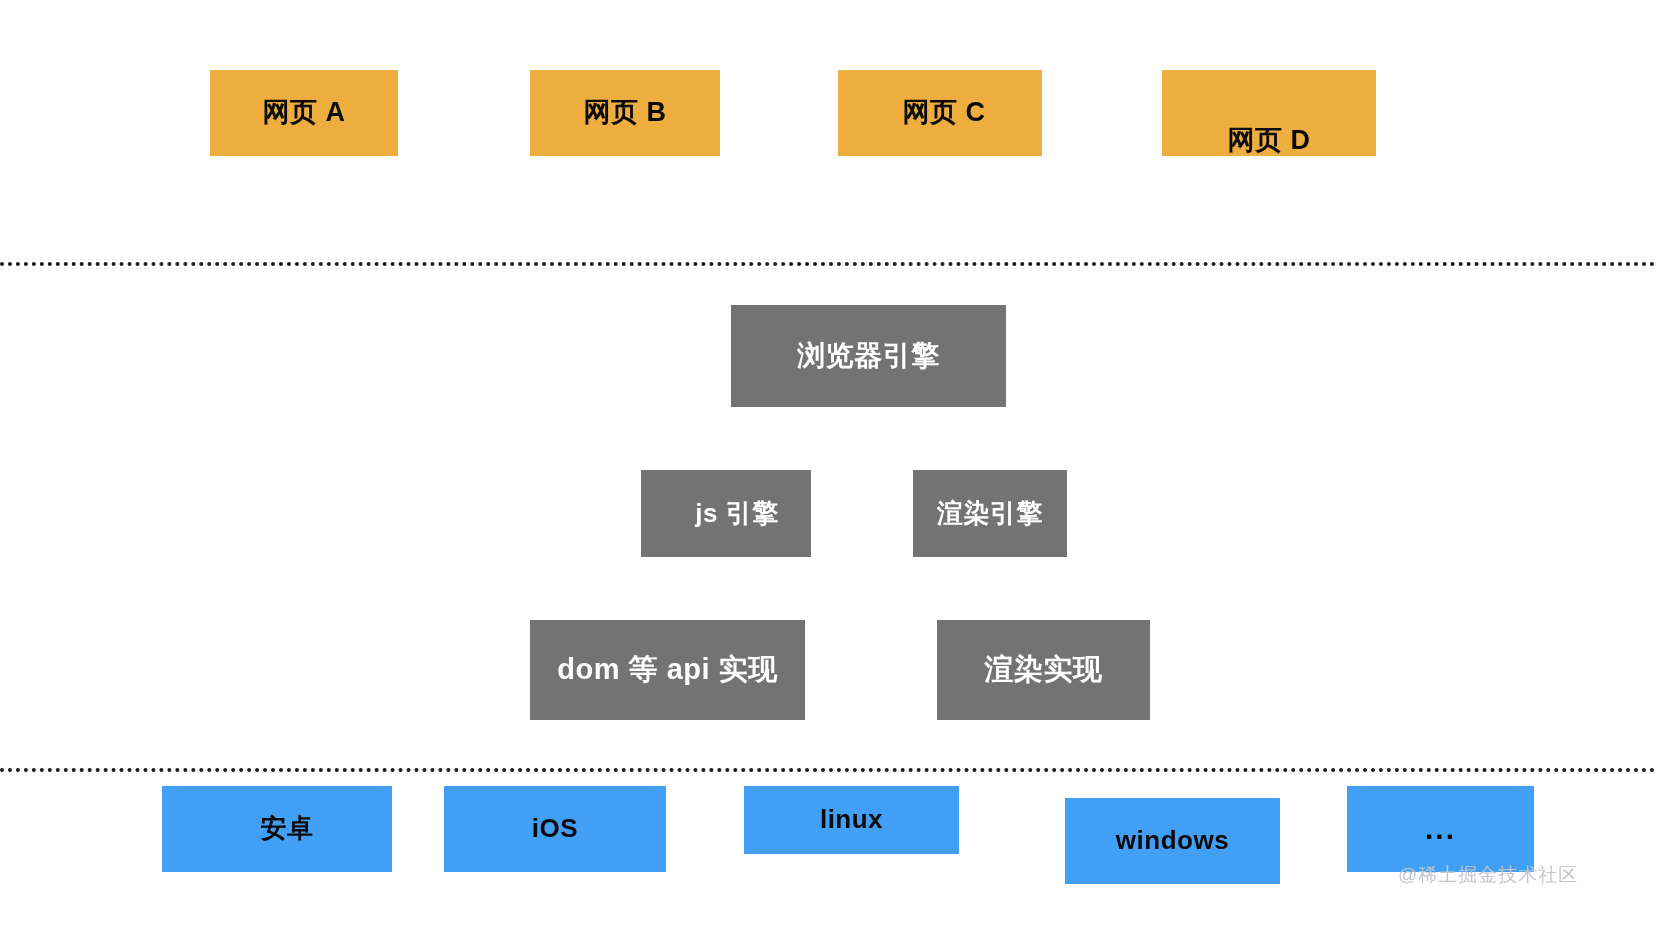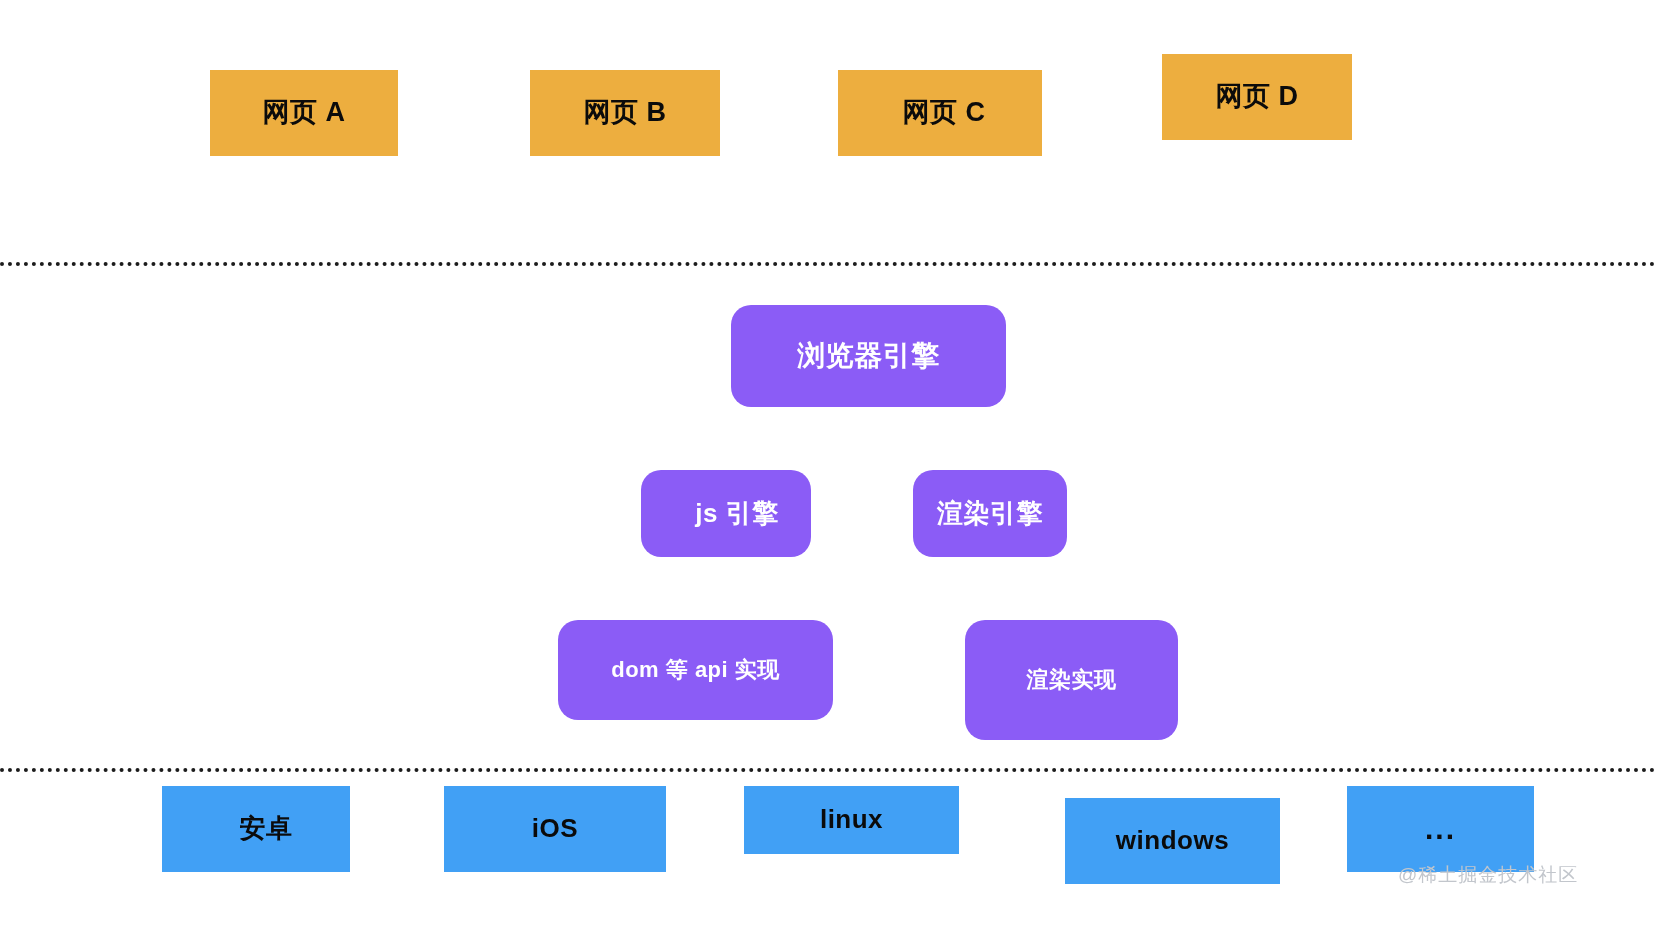--- a/index.html
+++ b/index.html
@@ -37,28 +37,27 @@
   
   .node-page {
     background: #edae3f;
     color: #0b0b0b;
     font-size: 27px;
     font-weight: 700;
   }
 
   
   .node-engine {
-    background: #8b5cf6;
+    background: #737373;
     color: #ffffff;
     font-weight: 700;
-    border-radius: 20px;
   }
   .node-engine.lvl-1 { font-size: 28px; }
   .node-engine.lvl-2 { font-size: 26px; }
-  .node-engine.lvl-3 { font-size: 22px; margin-left: 28px; }
+  .node-engine.lvl-3 { font-size: 29px; }
 
   
   .node-os {
     background: #41a0f5;
     color: #0b0b0b;
     font-size: 26px;
     font-weight: 700;
   }
   .node-os.ellipsis-box {
     font-size: 30px;
@@ -93,21 +92,21 @@
   </div>
 
   <div class="node node-page" style="left: 530px; top: 70px; width: 190px; height: 86px;">
     <span>网页 B</span>
   </div>
 
   <div class="node node-page" style="left: 838px; top: 70px; width: 204px; height: 86px; padding-left: 8px;">
     <span>网页 C</span>
   </div>
 
-  <div class="node node-page" style="left: 1162px; top: 54px; width: 190px; height: 86px;">
+  <div class="node node-page" style="left: 1162px; top: 70px; width: 214px; height: 86px; align-items: flex-end;">
     <span>网页 D</span>
   </div>
 
   <div class="divider" style="top: 262px;"></div>
 
   <div class="node node-engine lvl-1" style="left: 731px; top: 305px; width: 275px; height: 102px;">
     <span>浏览器引擎</span>
   </div>
 
   <div class="node node-engine lvl-2" style="left: 641px; top: 470px; width: 170px; height: 87px; padding-left: 22px;">
@@ -115,27 +114,27 @@
   </div>
 
   <div class="node node-engine lvl-2" style="left: 913px; top: 470px; width: 154px; height: 87px;">
     <span>渲染引擎</span>
   </div>
 
   <div class="node node-engine lvl-3" style="left: 530px; top: 620px; width: 275px; height: 100px;">
     <span>dom 等 api 实现</span>
   </div>
 
-  <div class="node node-engine lvl-3" style="left: 937px; top: 620px; width: 213px; height: 120px;">
+  <div class="node node-engine lvl-3" style="left: 937px; top: 620px; width: 213px; height: 100px;">
     <span>渲染实现</span>
   </div>
 
   <div class="divider" style="top: 768px;"></div>
 
-  <div class="node node-os" style="left: 162px; top: 786px; width: 188px; height: 86px; padding-left: 20px;">
+  <div class="node node-os" style="left: 162px; top: 786px; width: 230px; height: 86px; padding-left: 20px;">
     <span>安卓</span>
   </div>
 
   <div class="node node-os" style="left: 444px; top: 786px; width: 222px; height: 86px;">
     <span>iOS</span>
   </div>
 
   <div class="node node-os" style="left: 744px; top: 786px; width: 215px; height: 68px; justify-content: center;">
     <span>linux</span>
   </div>

